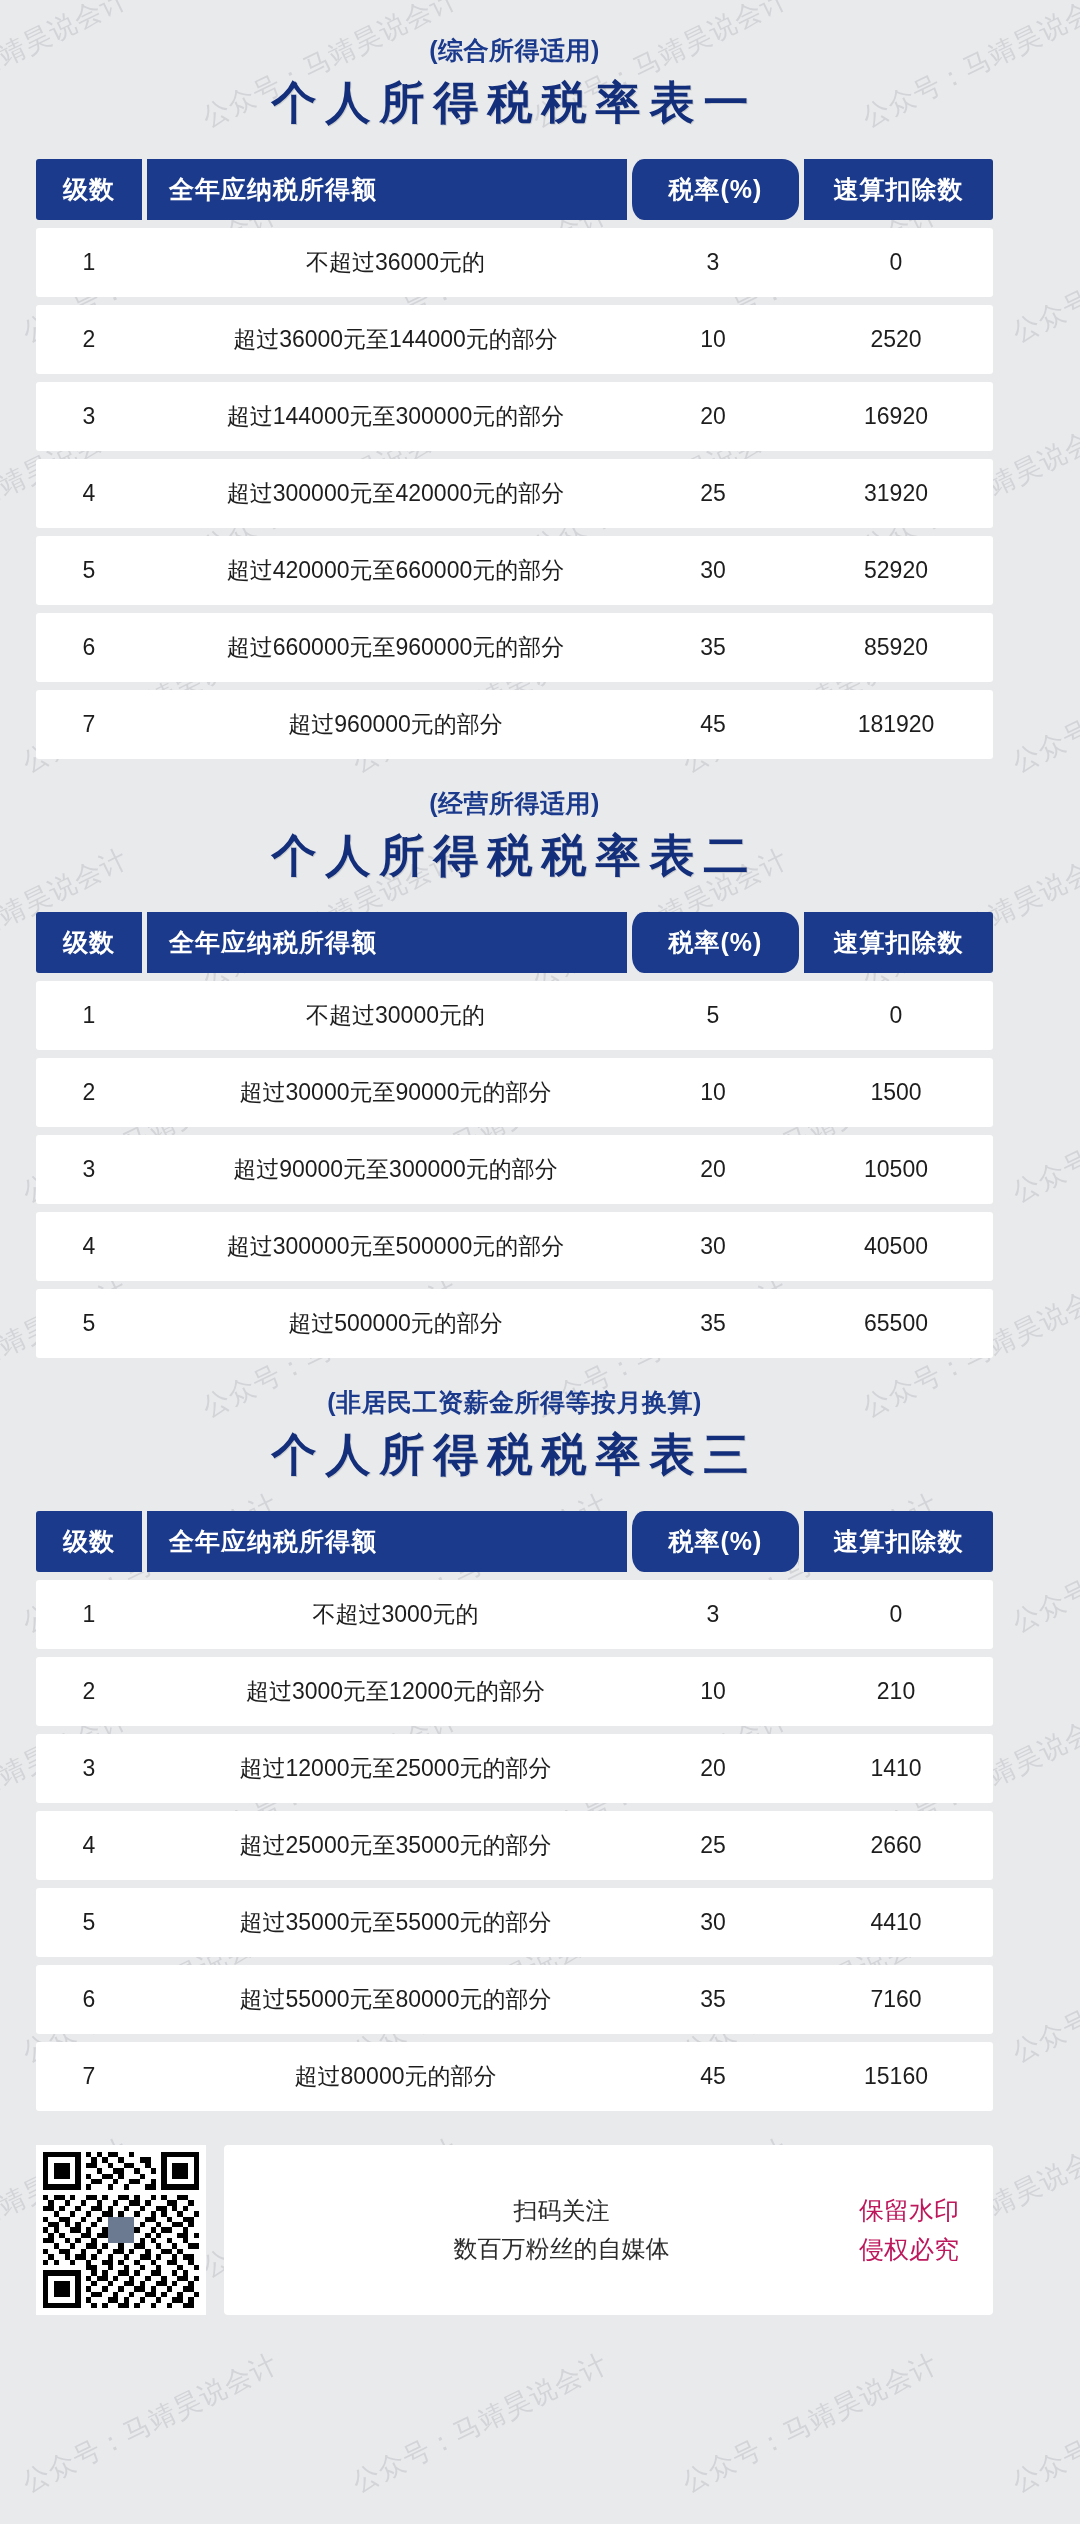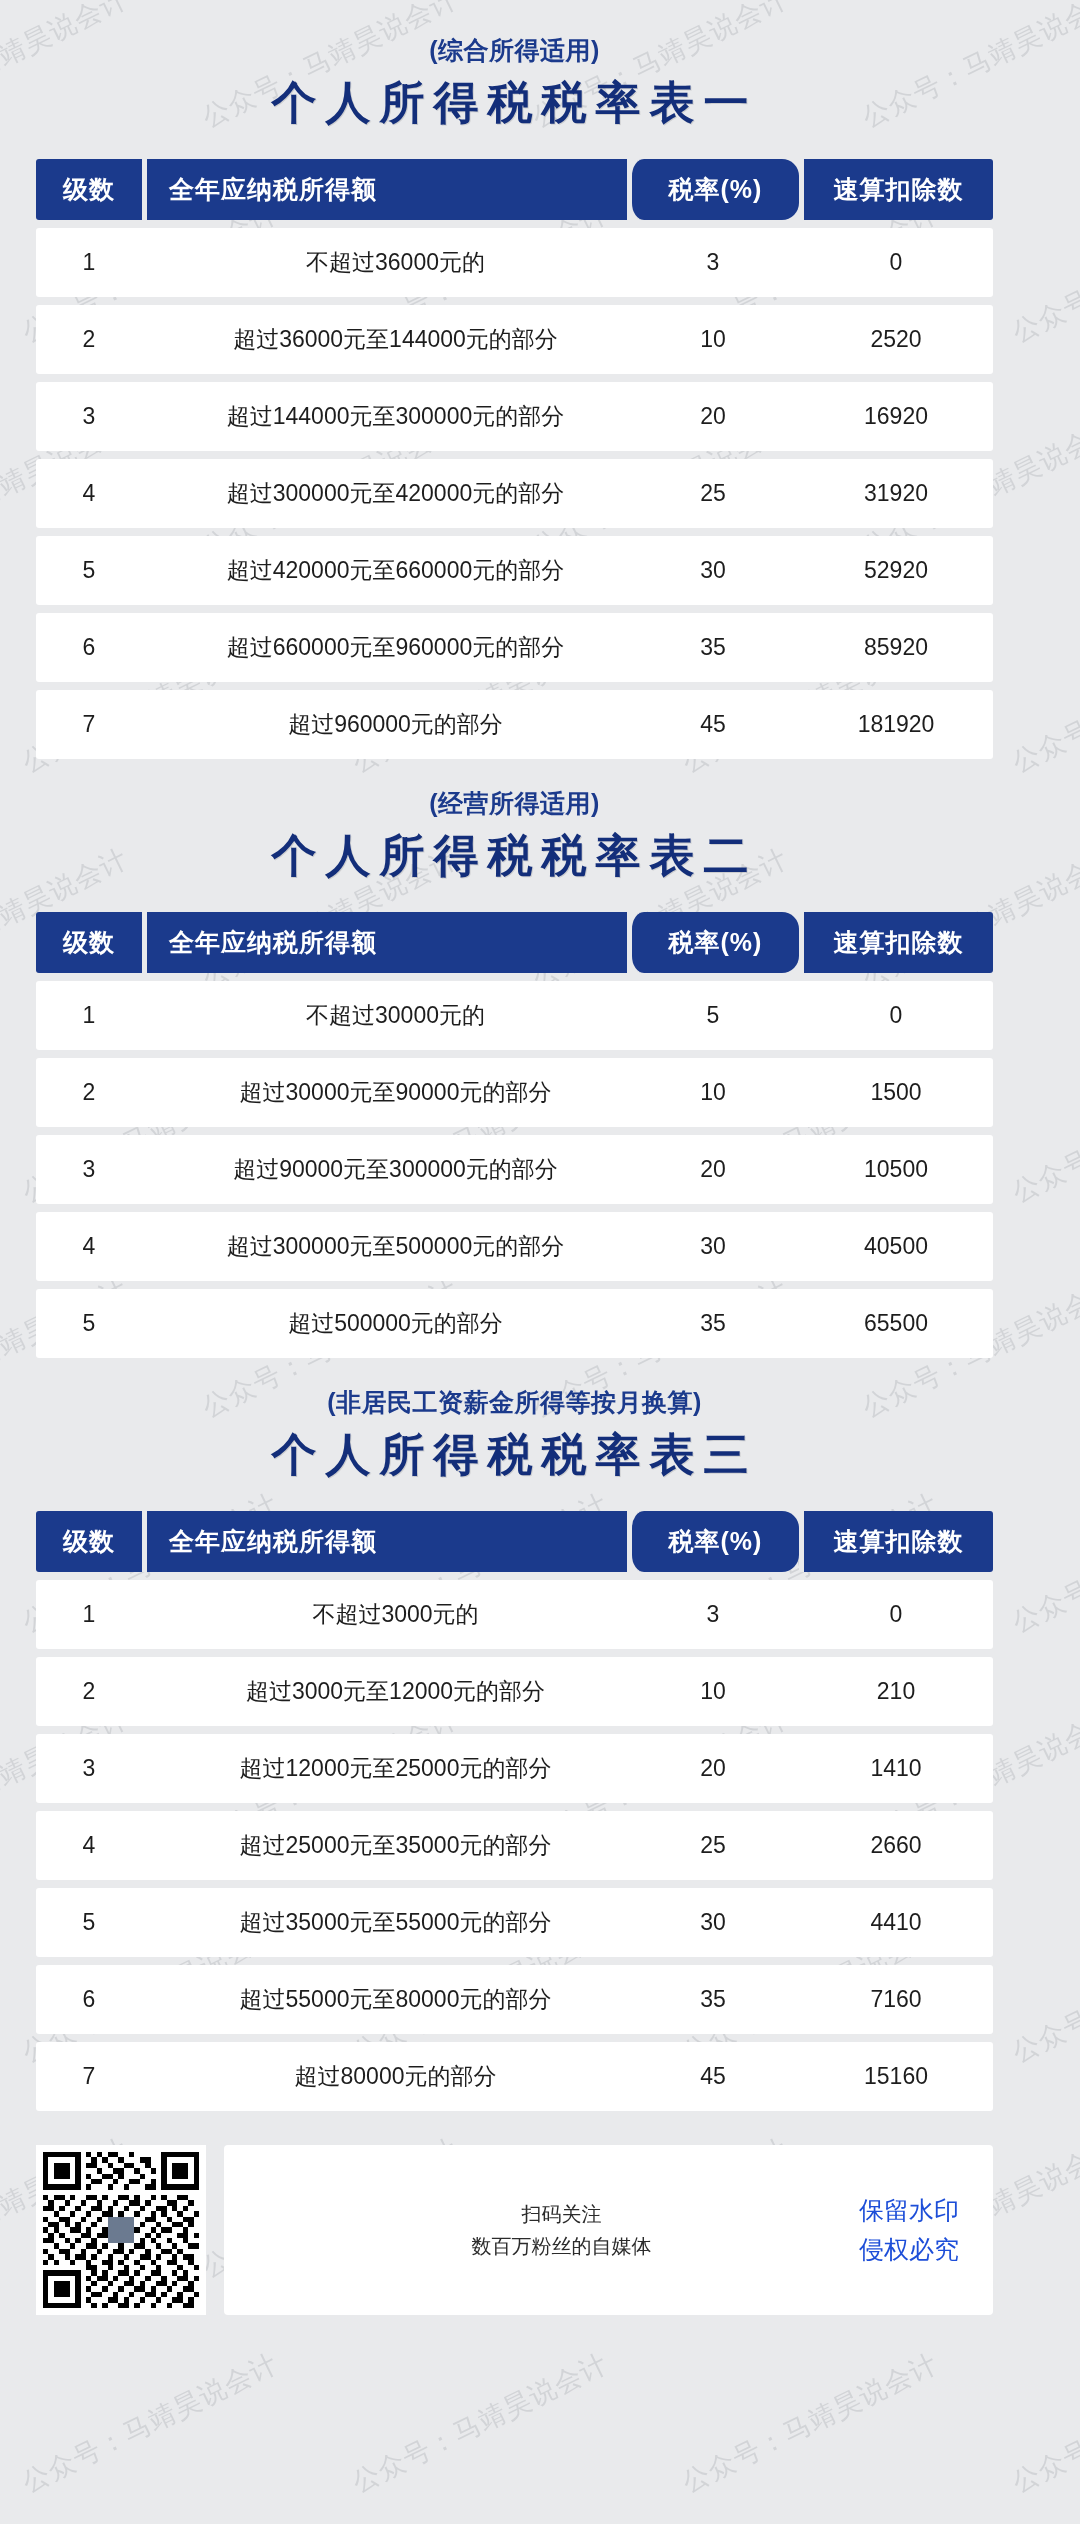--- a/index.html
+++ b/index.html
@@ -113,25 +113,25 @@
     border-radius: 4px;
     display: flex;
     align-items: center;
     justify-content: space-between;
     padding: 0 34px 0 40px;
   }
   .footer-main {
     flex: 1;
     text-align: center;
     color: #2b2b2b;
-    font-size: 20px;
+    font-size: 24px;
     line-height: 1.6;
   }
   .footer-warn {
-    color: #1d4ed8;
+    color: #be185d;
     font-size: 25px;
     line-height: 1.55;
     text-align: left;
     flex: none;
     font-weight: 500;
   }
 </style>
 </head>
 <body>
 

